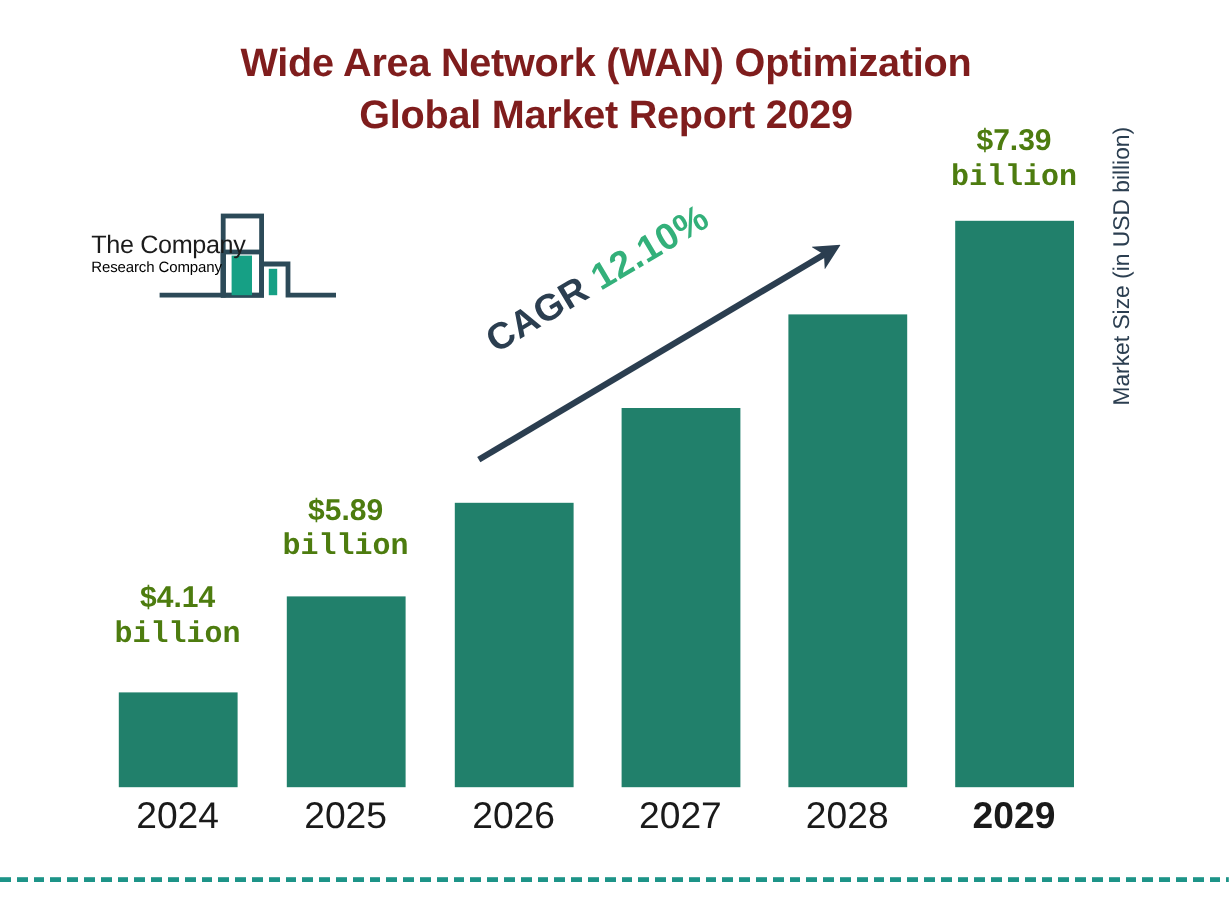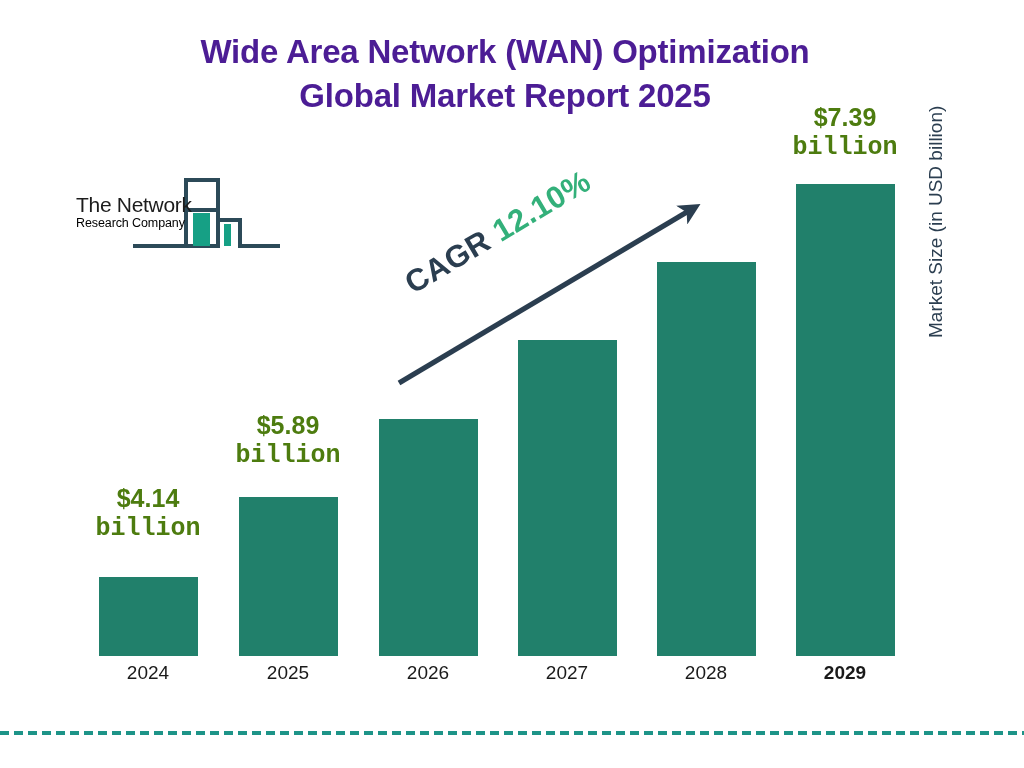--- a/index.html
+++ b/index.html
@@ -22,21 +22,21 @@
     background: #ffffff;
   }
 
   
   #chart-title {
     position: absolute;
     left: 60px;
     top: 30px;
     width: 890px;
     text-align: center;
-    color: #4c1d95;
+    color: #7f1d1d;
     font-weight: bold;
     font-size: 33px;
     line-height: 1.32;
     letter-spacing: -0.2px;
   }
   #chart-title .tline {
     display: block;
     white-space: nowrap;
   }
 
@@ -93,21 +93,21 @@
     font-weight: bold;
     font-size: 25px;
     line-height: 1.22;
     text-align: center;
     width: 130px;
   }
   .bar-value .v2 { display: block; font-family: Liberation Mono, monospace; }
   .tick-label {
     position: absolute;
     color: #1a1a1a;
-    font-size: 19px;
+    font-size: 31px;
     text-align: center;
     width: 130px;
     top: 662px;
   }
 
   
   #cagr-arrow {
     position: absolute;
     left: 0;
     top: 0;
@@ -151,38 +151,38 @@
     );
   }
 </style>
 </head>
 <body>
 
 <div id="canvas">
 
   <div id="chart-title">
     <span class="tline">Wide Area Network (WAN) Optimization</span>
-    <span class="tline">Global Market Report 2025</span>
+    <span class="tline">Global Market Report 2029</span>
   </div>
 
   <div id="logo">
     <svg id="logo-mark" width="212" height="82" viewBox="0 0 212 82">
 
       <path d="M112 38 L112 74 L59 74" fill="none" stroke="#2c4a58" stroke-width="4"></path>
       <rect x="112" y="8" width="32" height="66" fill="none" stroke="#2c4a58" stroke-width="4"></rect>
       <path d="M144 48 L166 48 L166 74 L206 74" fill="none" stroke="#2c4a58" stroke-width="4"></path>
       <rect x="112" y="38" width="32" height="36" fill="none" stroke="#2c4a58" stroke-width="4"></rect>
 
       <rect x="119" y="41" width="17" height="33" fill="#16a085"></rect>
       <rect x="150" y="52" width="7" height="22" fill="#16a085"></rect>
 
       <path d="M112 38 L112 74" fill="none" stroke="#2c4a58" stroke-width="4"></path>
     </svg>
     <div id="logo-text">
-      <span class="logo-l1">The Network</span>
+      <span class="logo-l1">The Company</span>
       <span class="logo-l2">Research Company</span>
     </div>
   </div>
 
   <div id="plot">
 
     <div class="bar" style="left:99px; top:577px; width:99px; height:79px;"></div>
     <div class="bar" style="left:239px; top:497px; width:99px; height:159px;"></div>
     <div class="bar" style="left:379px; top:419px; width:99px; height:237px;"></div>
     <div class="bar" style="left:518px; top:340px; width:99px; height:316px;"></div>

